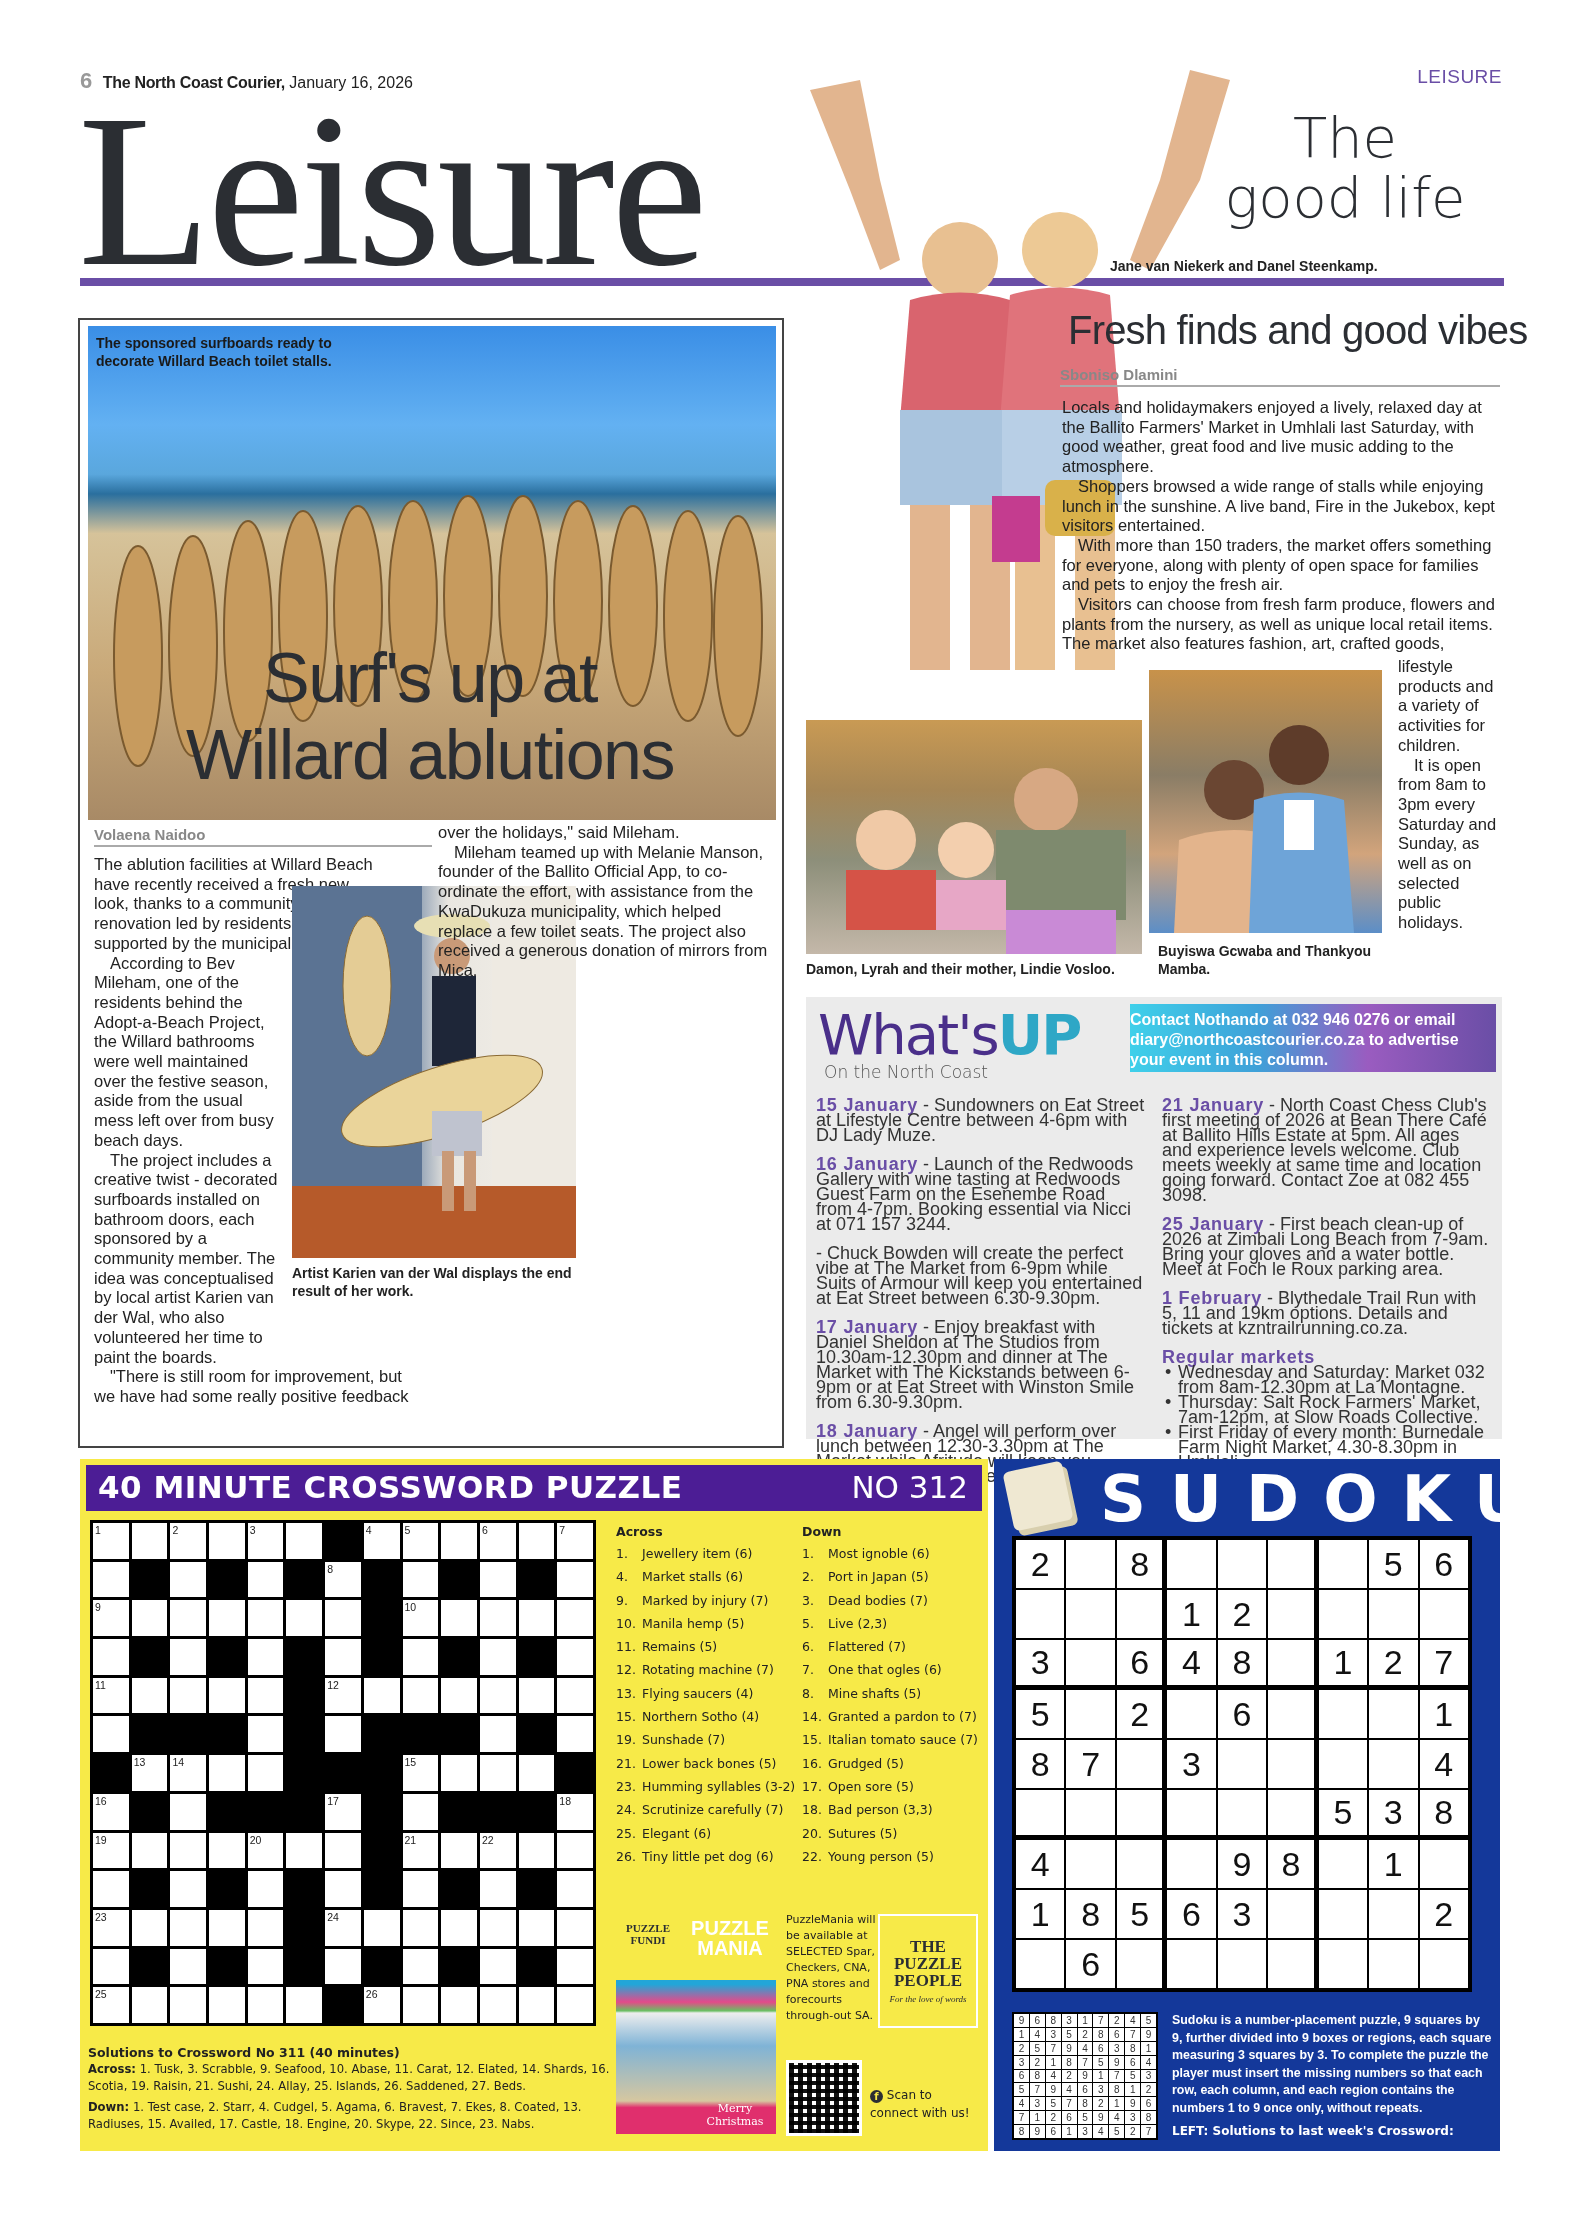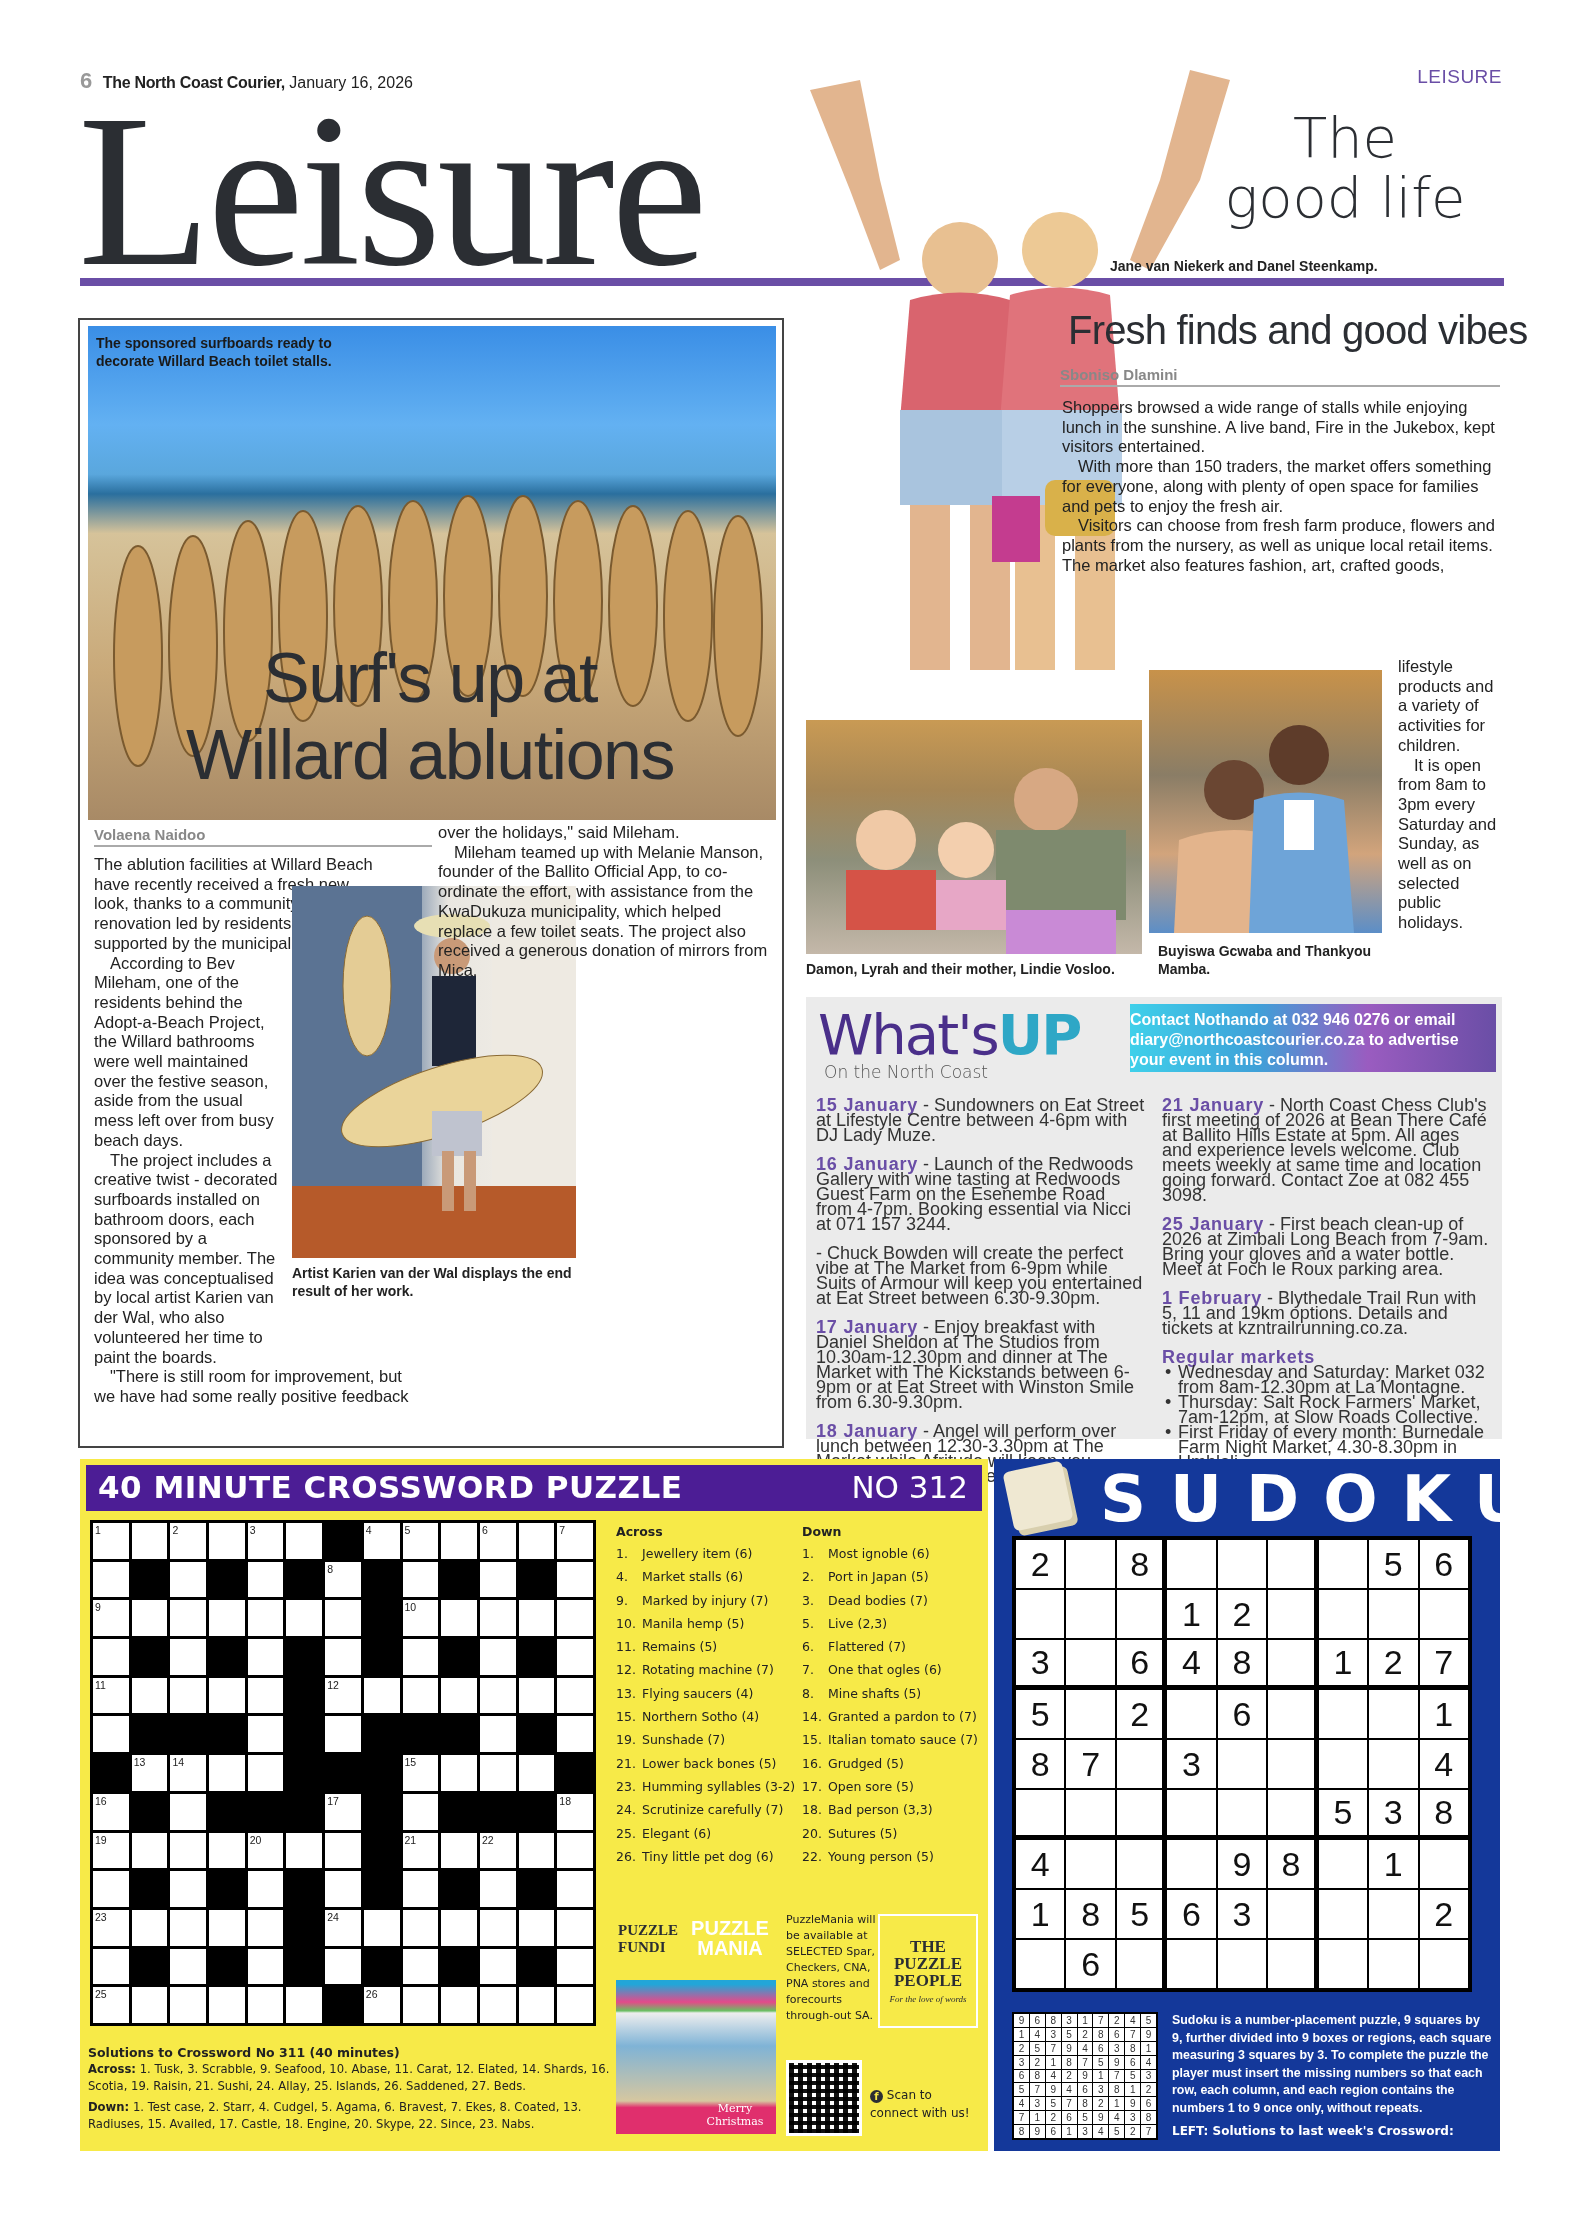--- a/index.html
+++ b/index.html
@@ -51,21 +51,21 @@
 .cw-grid{left:90px;top:1520px;width:506px;height:506px;background:#000;display:grid;grid-template-columns:repeat(13,1fr);grid-template-rows:repeat(13,1fr);gap:3px;padding:3px}
 .cw-cell{background:#fff;position:relative;font-size:10.5px;font-family:"Liberation Sans",sans-serif}
 .cw-cell.b{background:#000}
 .cw-cell .num{position:absolute;left:2px;top:1px}
 .clues{font-family:"DejaVu Sans",sans-serif;font-size:12.5px;line-height:23.3px;color:#222}
 .clues h4{font-size:12.5px;font-weight:bold;line-height:16px;margin-bottom:2px}
 .clue .cn{display:inline-block;width:26px}
 .sol{left:88px;top:2044px;width:540px;font-family:"DejaVu Sans",sans-serif;font-size:11.6px;line-height:17px;color:#222}
 .sol b{font-weight:bold}
 .pm-cover{left:616px;top:1914px;width:160px;height:220px;background:linear-gradient(180deg,#f7ea48 0%,#f7ea48 30%,#22a6d8 30%,#22a6d8 32%,#e44a8a 40%,#6abf62 44%,#eee 45%,#7fb3d6 60%,#d6c7a0 85%,#e02f6d 88%,#e02f6d 100%)}
-.pm-cover .a{position:absolute;left:2px;top:8px;width:60px;font-family:"Liberation Serif",serif;font-size:15px;font-weight:bold;color:#2b2e33}
+.pm-cover .a{position:absolute;left:2px;top:8px;width:60px;text-align:center;font-family:"Liberation Serif",serif;font-size:11px;font-weight:bold;color:#2b2e33}
 .pm-cover .b{position:absolute;left:70px;top:4px;width:88px;text-align:center;font-family:"Liberation Sans",sans-serif;font-weight:bold;color:#fff;font-size:20px;line-height:1}
 .pm-text{left:786px;top:1912px;width:90px;font-family:"DejaVu Sans",sans-serif;font-size:11px;line-height:16px;color:#222}
 .pp-logo{left:878px;top:1914px;width:100px;height:114px;background:#f7ea48;border:2px solid #fff;text-align:center;font-family:"Liberation Serif",serif;font-weight:bold;color:#2b2e33;padding-top:22px;font-size:17px;line-height:1}
 .pp-logo .tag{font-style:italic;font-weight:normal;font-size:9px;margin-top:6px}
 .qr{left:786px;top:2060px;width:76px;height:76px;background:#fff;border:3px solid #fff;background-image:repeating-linear-gradient(90deg,#111 0 5px,#fff 5px 9px),repeating-linear-gradient(0deg,#111 0 4px,#fff 4px 8px);background-blend-mode:multiply}
 .scan{left:870px;top:2086px;font-family:"DejaVu Sans",sans-serif;font-size:12px;line-height:18px}
 
 .su-box{left:994px;top:1459px;width:506px;height:692px;background:#14389a}
 .su-cube{left:1008px;top:1466px;width:60px;height:60px;background:#efe8d2;transform:rotate(-12deg);border-radius:6px;box-shadow:4px 6px 0 #d8cfae}
 .su-title{left:1100px;top:1462px;color:#fff;font-family:"DejaVu Sans",sans-serif;font-weight:bold;font-size:64px;letter-spacing:24px}
@@ -164,20 +164,21 @@
 <div class="abs cap-bold" style="left:292px;top:1264px;width:280px">Artist Karien van der Wal displays the end result of her work.</div>
 
 <div class="abs body" style="left:438px;top:823px;width:340px">
   <p>over the holidays," said Mileham.</p>
   <p>Mileham teamed up with Melanie Manson, founder of the Ballito Official App, to co-ordinate the effort, with assistance from the KwaDukuza municipality, which helped replace a few toilet seats. The project also received a generous donation of mirrors from Mica.</p>
 </div>
 
 <div class="abs fresh-head">Fresh finds and good vibes</div>
 <div class="abs byline" style="left:1060px;top:366px;width:440px">Sboniso Dlamini</div>
 <div class="abs body" style="left:1062px;top:398px;width:440px">
+  <p>Locals and holidaymakers enjoyed a lively, relaxed day at the Ballito Farmers' Market in Umhlali last Saturday, with good weather, great food and live music adding to the atmosphere.</p>
   <p>Shoppers browsed a wide range of stalls while enjoying lunch in the sunshine. A live band, Fire in the Jukebox, kept visitors entertained.</p>
   <p>With more than 150 traders, the market offers something for everyone, along with plenty of open space for families and pets to enjoy the fresh air.</p>
   <p>Visitors can choose from fresh farm produce, flowers and plants from the nursery, as well as unique local retail items. The market also features fashion, art, crafted goods,</p>
 </div>
 <div class="abs body" style="left:1398px;top:657px;width:100px">
   <p style="text-indent:0">lifestyle products and a variety of activities for children.</p>
   <p>It is open from 8am to 3pm every Saturday and Sunday, as well as on selected public holidays.</p>
 </div>
 <div class="abs market-p1">
   <svg width="336" height="234" viewBox="0 0 336 234">

